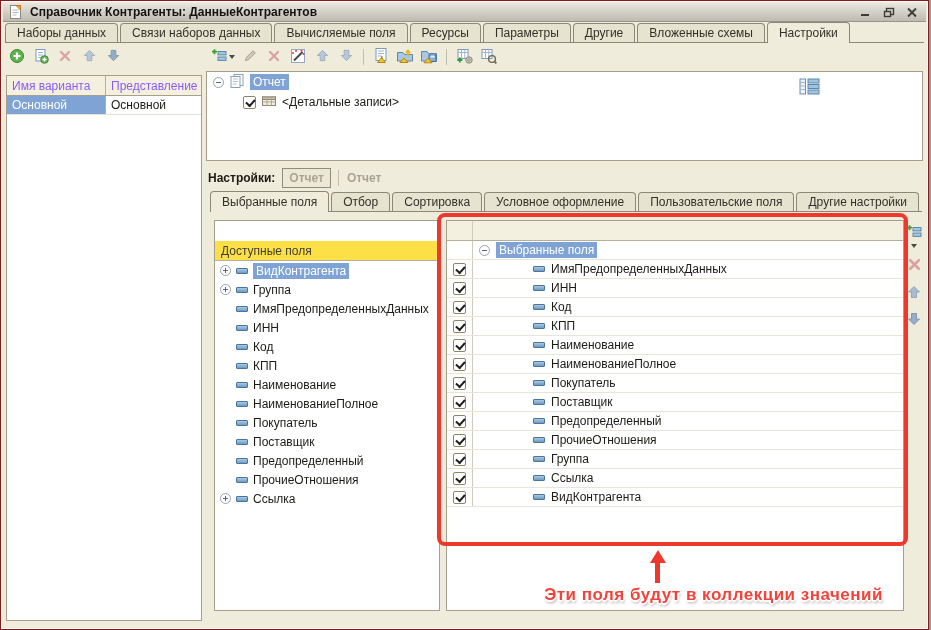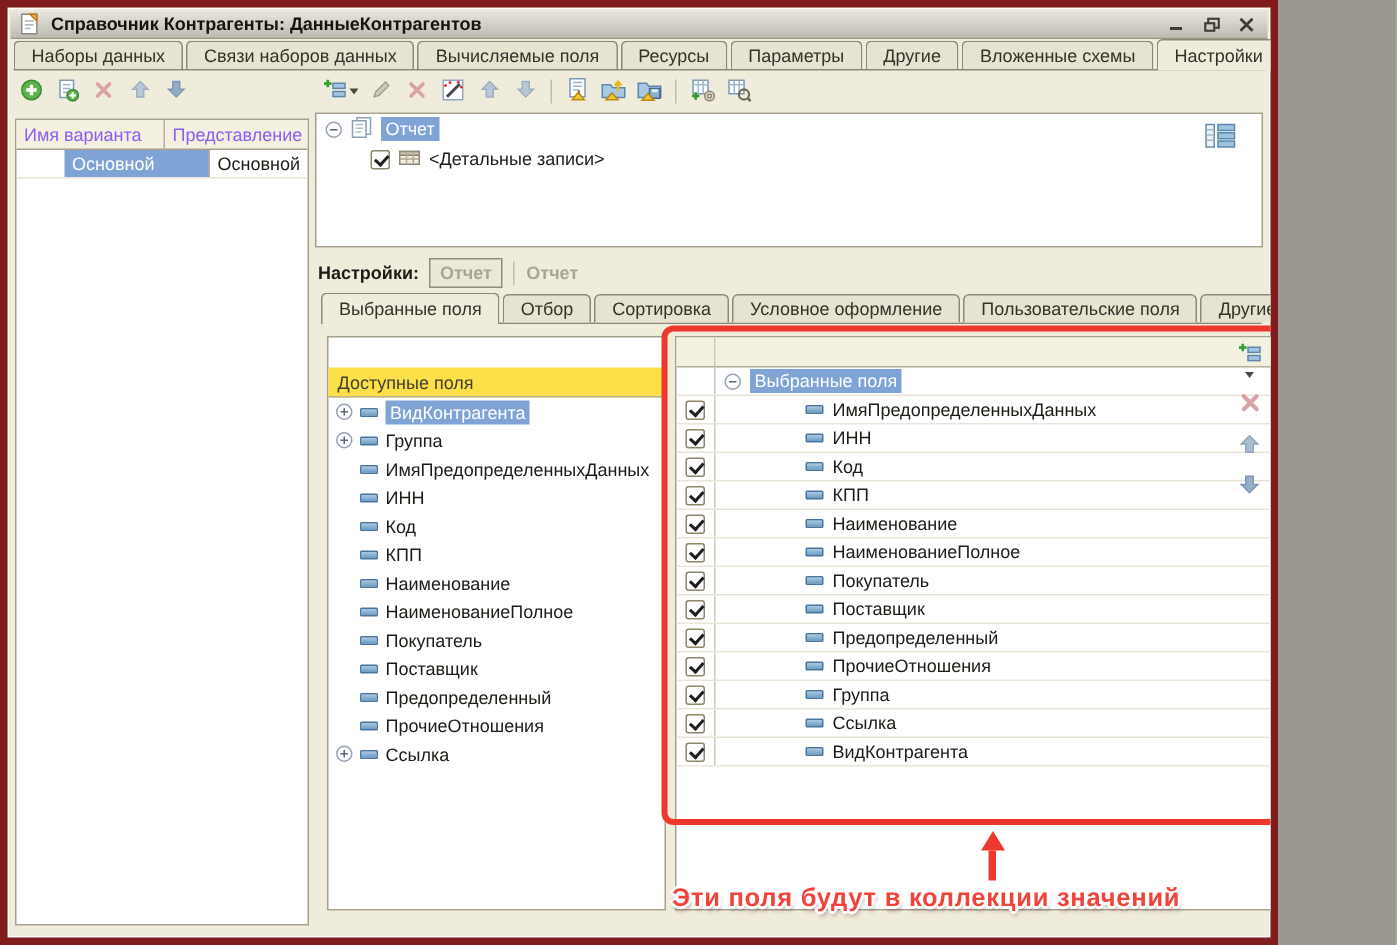--- a/index.html
+++ b/index.html
@@ -1,17 +1,17 @@
 <!DOCTYPE html>
 <html><head>
 <meta charset="utf-8">
 <style>
   html,body{margin:0;padding:0;background:#9a9890;font-family:"Liberation Sans","DejaVu Sans",sans-serif;}
   *{box-sizing:border-box;}
-  .window{position:relative;width:852px;height:630px;background:#f0ecdb;border:5px solid #7f1d1d;
+  .window{position:relative;width:929px;height:630px;background:#f0ecdb;border:1px solid #7f1d1d;
           box-shadow:inset 0 0 0 1px #fdfdfb;font-size:12px;color:#1c1b16;overflow:hidden;}
 
   
   .titlebar{position:absolute;left:2px;top:2px;right:2px;height:19px;
             background:linear-gradient(#e9e6df,#bdbab1);display:flex;align-items:center;
             border-bottom:1px solid #989588;}
   .titlebar .ticon{width:16px;height:16px;margin:0 6px 0 5px;flex:0 0 auto;}
   .titlebar .ttext{font-weight:bold;font-size:12px;color:#14130f;white-space:nowrap;}
   .winbtns{margin-left:auto;display:flex;align-items:center;gap:6px;padding-right:6px;}
   .winbtn{width:17px;height:15px;display:flex;align-items:center;justify-content:center;cursor:default;}
@@ -30,21 +30,21 @@
   .tbtn.drop{width:27px;}
   .tsep{width:1px;height:16px;background:#c2beab;margin:0 3px;}
   .dropcaret{width:0;height:0;border-left:3px solid transparent;border-right:3px solid transparent;border-top:4px solid #4a4a40;margin-left:2px;}
 
   
   .variants-table{position:absolute;left:5px;top:74px;width:196px;bottom:8px;background:#fff;border:1px solid #a59f8b;}
   .vhead{display:flex;height:20px;background:#f4f0df;border-bottom:1px solid #a59f8b;color:#8b5cf6;}
   .vhead .vc{padding:3px 5px;white-space:nowrap;overflow:hidden;}
   .vc1{width:99px;border-right:1px solid #b5b09c;}
   .vc2{flex:1;}
-  .vrow{display:flex;height:19px;border-bottom:1px solid #e6e3d6;padding-left:32px;}
+  .vrow{display:flex;height:19px;border-bottom:1px solid #e6e3d6;}
   .vrow .vc{padding:2px 5px;}
   .vrow .vc1{background:#7fa3d4;color:#fff;border-right:1px solid #b5b09c;}
 
   
   .treebox{position:absolute;left:205px;top:70px;right:5px;height:90px;background:#fff;border:1px solid #a59f8b;}
   .trow{display:flex;align-items:center;height:20px;padding-left:6px;gap:5px;}
   .sel{background:#7fa3d4;color:#fff;padding:1px 3px;}
   .structicon{position:absolute;left:592px;top:5px;}
 
   
@@ -86,21 +86,21 @@
   .sidebar-tools{position:absolute;right:2px;top:222px;width:24px;display:flex;flex-direction:column;align-items:center;gap:7px;}
 
   
   .redbox{position:absolute;left:436px;top:212px;width:471px;height:333px;
           border:4px solid #ef382d;border-radius:8px;pointer-events:none;z-index:5;}
   .ann-arrow{position:absolute;left:648px;top:549px;width:17px;height:33px;z-index:6;
              display:flex;flex-direction:column;align-items:center;pointer-events:none;}
   .ann-arrow .tri{width:0;height:0;border-left:8px solid transparent;border-right:8px solid transparent;
                   border-bottom:13px solid #ef382d;}
   .ann-arrow .stem{width:5px;height:20px;background:#ef382d;}
-  .ann-text{position:absolute;left:443px;top:584px;width:400px;text-align:left;z-index:6;
+  .ann-text{position:absolute;left:482px;top:584px;width:400px;text-align:right;z-index:6;
             font-size:17px;font-weight:bold;color:#f2433a;letter-spacing:.5px;pointer-events:none;
             text-shadow:-1px -1px 0 #fff,1px -1px 0 #fff,-1px 1px 0 #fff,1px 1px 0 #fff,
                         -2px 0 0 #fff,2px 0 0 #fff,0 -2px 0 #fff,0 2px 0 #fff,1px 3px 3px rgba(90,40,40,.45);}
 </style>
 </head>
 <body>
 
 <div class="window">
 
   <div class="titlebar">

